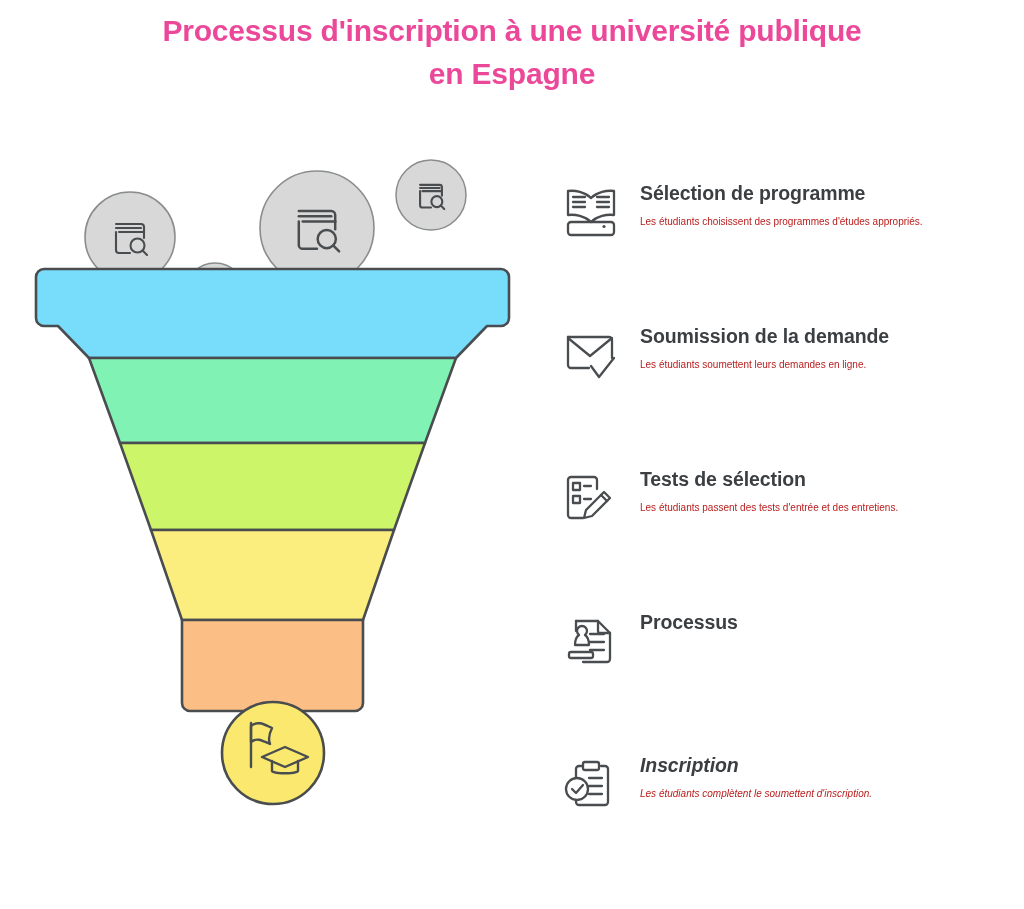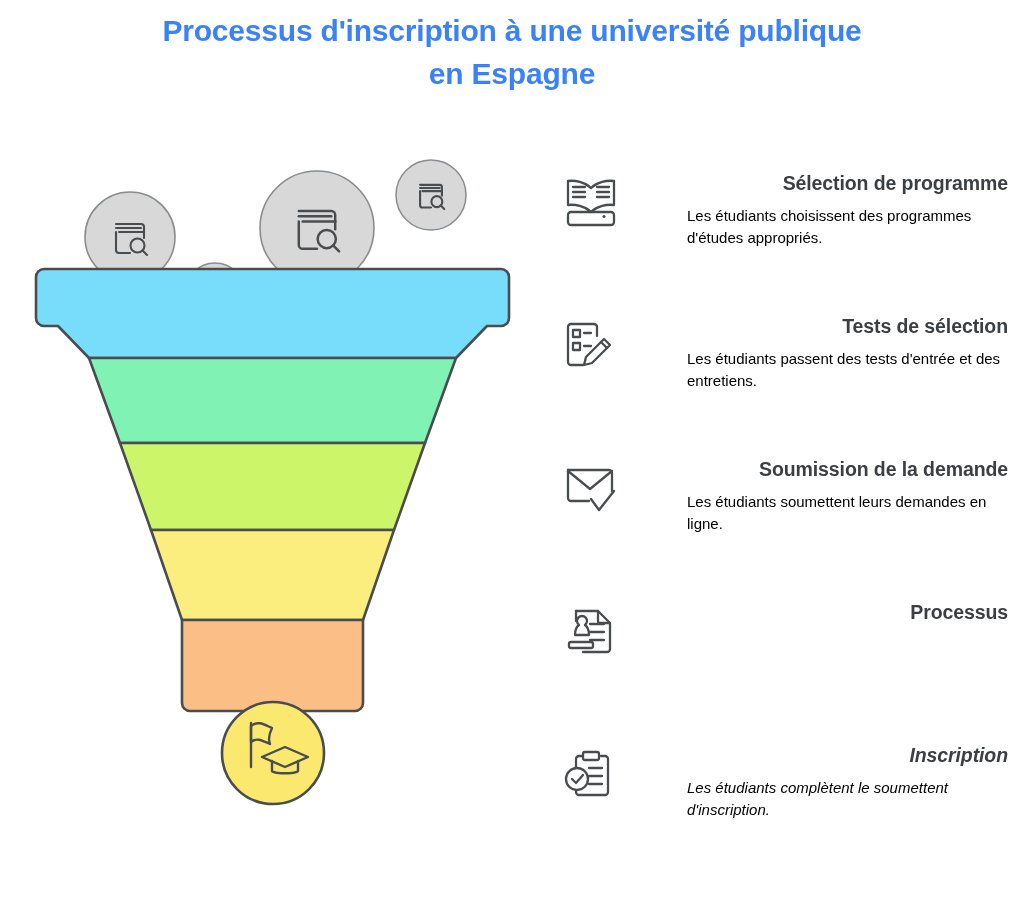--- a/index.html
+++ b/index.html
@@ -24,21 +24,21 @@
   
   .title {
     position: absolute;
     left: 92px;
     top: 10px;
     width: 840px;
     text-align: center;
     font-size: 30px;
     font-weight: bold;
     line-height: 1.42;
-    color: #3b82f6;
+    color: #ec4899;
     letter-spacing: -0.2px;
   }
   .title .line {
     display: block;
   }
   
   #funnel-wrap {
     position: absolute;
     left: 0px;
     top: 120px;
@@ -68,30 +68,28 @@
     top: 2px;
     width: 62px;
     height: 58px;
   }
   .step-icon svg { display: block; }
   .step-title {
     font-size: 19.5px;
     font-weight: bold;
     color: #3b3f42;
     line-height: 1.2;
-    margin: 4px 0 10px 0;
+    margin: 14px 0 10px 0;
     letter-spacing: -0.1px;
-    text-align: right;
   }
   .step-desc {
-    font-size: 15px;
+    font-size: 10px;
     line-height: 1.45;
-    color: #000000;
+    color: #b91c1c;
     max-width: 352px;
-    margin-left: 47px;
   }
 </style>
 </head>
 <body>
 
 <div id="page">
 
   <div class="title">
     <span class="line">Processus d'inscription à une université publique</span>
     <span class="line">en Espagne</span>
@@ -216,49 +214,49 @@
           <circle cx="44" cy="42.5" r="1.6" fill="#4a4d4f" stroke="none"></circle>
         </svg>
       </span>
       <div class="step-title">Sélection de programme</div>
       <div class="step-desc">Les étudiants choisissent des programmes d'études appropriés.</div>
     </div>
 
     <div class="step">
       <span class="step-icon">
         <svg width="62" height="58" viewBox="0 0 62 58" fill="none" stroke="#4a4d4f" stroke-width="2.3" stroke-linecap="round" stroke-linejoin="round">
+          <path d="M8 10 h41 a3 3 0 0 1 3 3 v18"></path>
+          <path d="M8 10 v28 a3 3 0 0 0 3 3 h18"></path>
+          <path d="M8 11 L30 29 L52 11"></path>
+          <path d="M31 39 L39 50 L54 31"></path>
+        </svg>
+      </span>
+      <div class="step-title">Soumission de la demande</div>
+      <div class="step-desc">Les étudiants soumettent leurs demandes en ligne.</div>
+    </div>
+
+    <div class="step">
+      <span class="step-icon">
+        <svg width="62" height="58" viewBox="0 0 62 58" fill="none" stroke="#4a4d4f" stroke-width="2.3" stroke-linecap="round" stroke-linejoin="round">
           <path d="M8 10 a3 3 0 0 1 3 -3 h23 a3 3 0 0 1 3 3 v9"></path>
           <path d="M8 10 v35 a3 3 0 0 0 3 3 h12"></path>
           <rect x="13" y="13" width="7" height="7"></rect>
           <rect x="13" y="26" width="7" height="7"></rect>
           <path d="M24 16 h7 M24 29 h7"></path>
           <path d="M44 22 l6 6 -18 18 -8 2 2 -8 Z"></path>
           <path d="M41 25 l6 6"></path>
         </svg>
       </span>
       <div class="step-title">Tests de sélection</div>
       <div class="step-desc">Les étudiants passent des tests d'entrée et des entretiens.</div>
     </div>
 
     <div class="step">
       <span class="step-icon">
         <svg width="62" height="58" viewBox="0 0 62 58" fill="none" stroke="#4a4d4f" stroke-width="2.3" stroke-linecap="round" stroke-linejoin="round">
-          <path d="M8 10 h41 a3 3 0 0 1 3 3 v18"></path>
-          <path d="M8 10 v28 a3 3 0 0 0 3 3 h18"></path>
-          <path d="M8 11 L30 29 L52 11"></path>
-          <path d="M31 39 L39 50 L54 31"></path>
-        </svg>
-      </span>
-      <div class="step-title">Soumission de la demande</div>
-      <div class="step-desc">Les étudiants soumettent leurs demandes en ligne.</div>
-    </div>
-
-    <div class="step">
-      <span class="step-icon">
-        <svg width="62" height="58" viewBox="0 0 62 58" fill="none" stroke="#4a4d4f" stroke-width="2.3" stroke-linecap="round" stroke-linejoin="round">
           <path d="M16 8 h22 l12 12 v26 a3 3 0 0 1 -3 3 H23"></path>
           <path d="M16 8 v10"></path>
           <path d="M38 8 v10 a2 2 0 0 0 2 2 h10"></path>
           <path d="M30 21 h14 M30 29 h14 M30 37 h14"></path>
           <path d="M19 22 a5 5 0 1 1 6 0 c3 2 4 6 4 10 H15 c0 -4 1 -8 4 -10 Z"></path>
           <rect x="9" y="39" width="24" height="6" rx="2"></rect>
         </svg>
       </span>
       <div class="step-title">Processus</div>
     </div>

